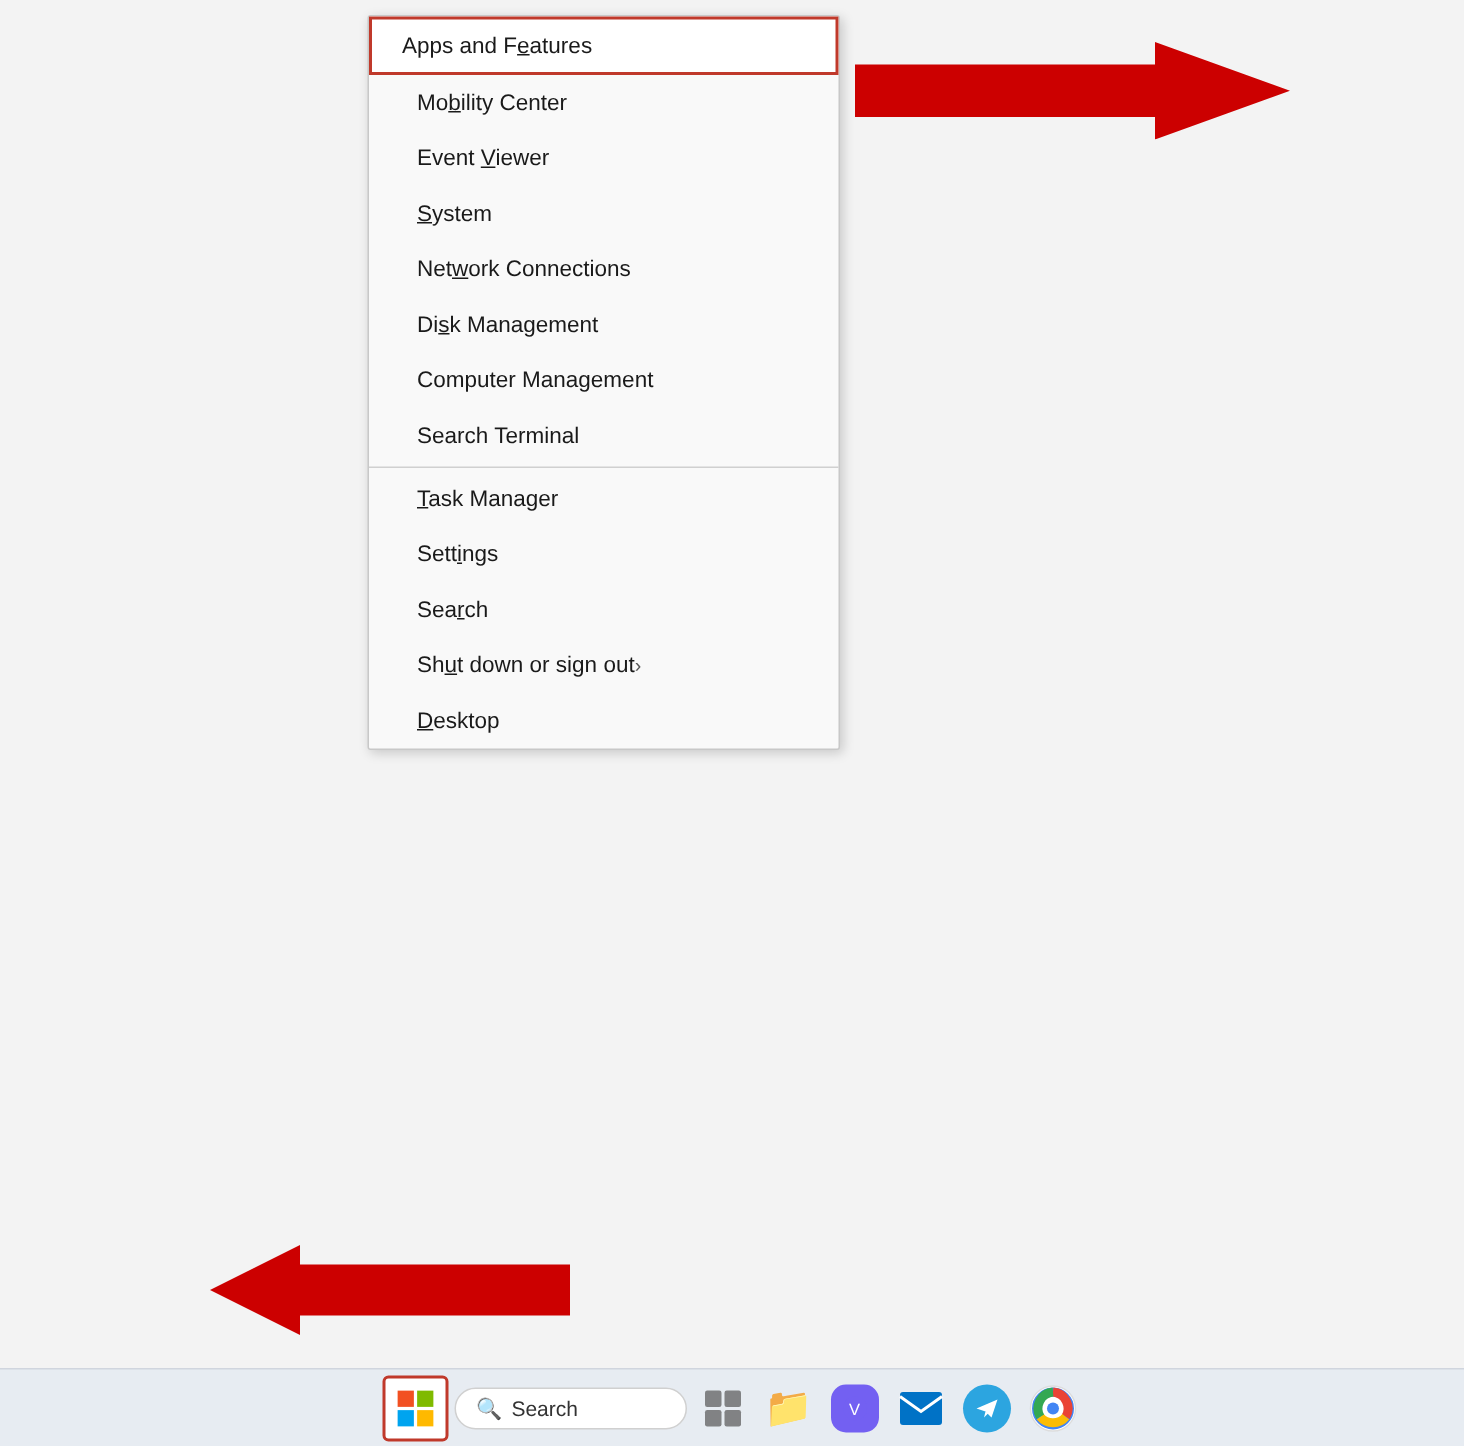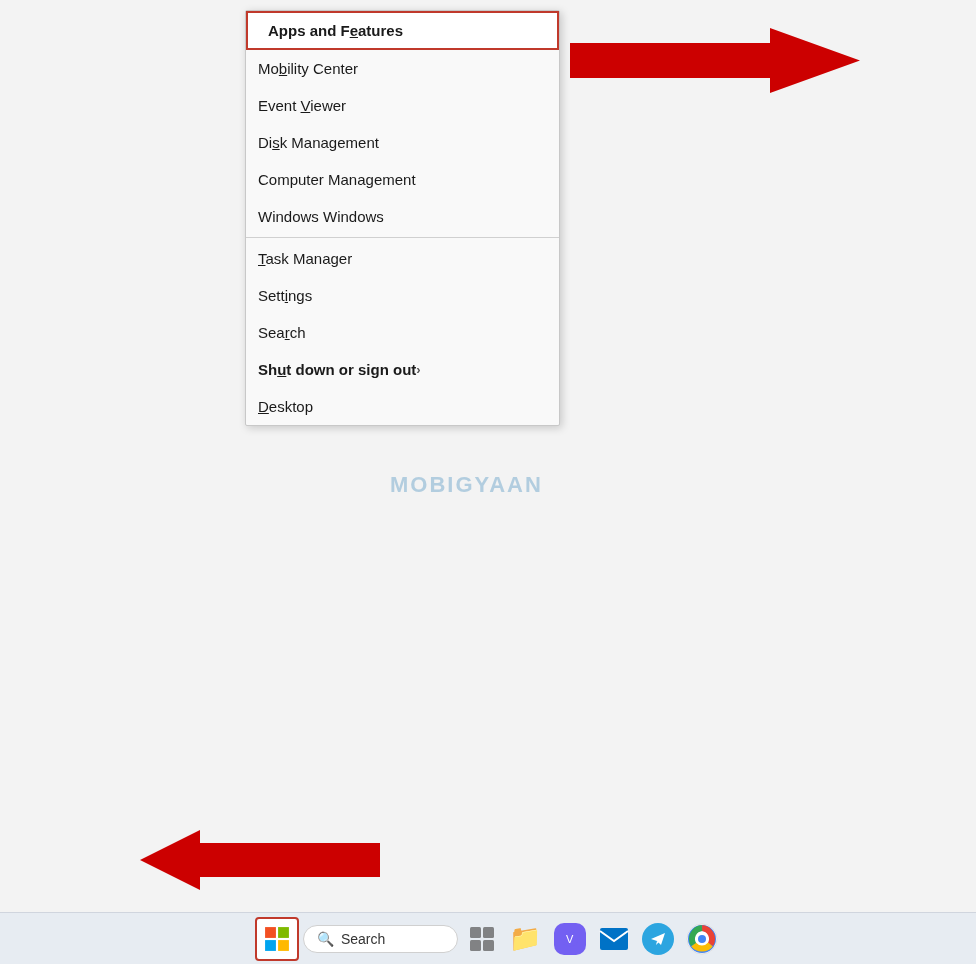--- a/index.html
+++ b/index.html
@@ -60,40 +60,38 @@
       left: 245px;
       width: 315px;
       background: #f9f9f9;
       border: 1px solid #c8c8c8;
       box-shadow: 2px 2px 8px rgba(0,0,0,0.18);
       z-index: 20;
       border-radius: 2px;
     }
 
     .menu-item {
-      padding: 10px 12px;
+      padding: 10px 32px;
       font-size: 15px;
       color: #1a1a1a;
       cursor: pointer;
       background: transparent;
       position: relative;
     }
 
     .menu-item.highlighted {
       background: white;
       border: 2px solid #c0392b;
       font-size: 15px;
       padding: 9px 20px;
-      font-weight: bold;
     }
 
     .menu-item.has-submenu {
       display: flex;
       align-items: center;
-      font-weight: bold;
     }
 
     .menu-item .chevron {
       font-size: 13px;
       color: #555;
     }
 
     .menu-separator {
       height: 1px;
       background: #d0d0d0;
@@ -235,33 +233,39 @@
 
   <div class="menu-item">
     Mo<span class="ul">b</span>ility Center
   </div>
 
 
   <div class="menu-item">
     Event <span class="ul">V</span>iewer
   </div>
 
-
-
+  <div class="menu-item">
+    <span class="ul">S</span>ystem
+  </div>
+
+
+  <div class="menu-item">
+    Net<span class="ul">w</span>ork Connections
+  </div>
 
   <div class="menu-item">
     Di<span class="ul">s</span>k Management
   </div>
 
   <div class="menu-item">
     Computer Mana<span class="ul">g</span>ement
   </div>
 
   <div class="menu-item">
-    Windows Windows
+    Search Terminal
   </div>
 
 
   <div class="menu-separator"></div>
 
   <div class="menu-item">
     <span class="ul">T</span>ask Manager
   </div>
 
   <div class="menu-item">

